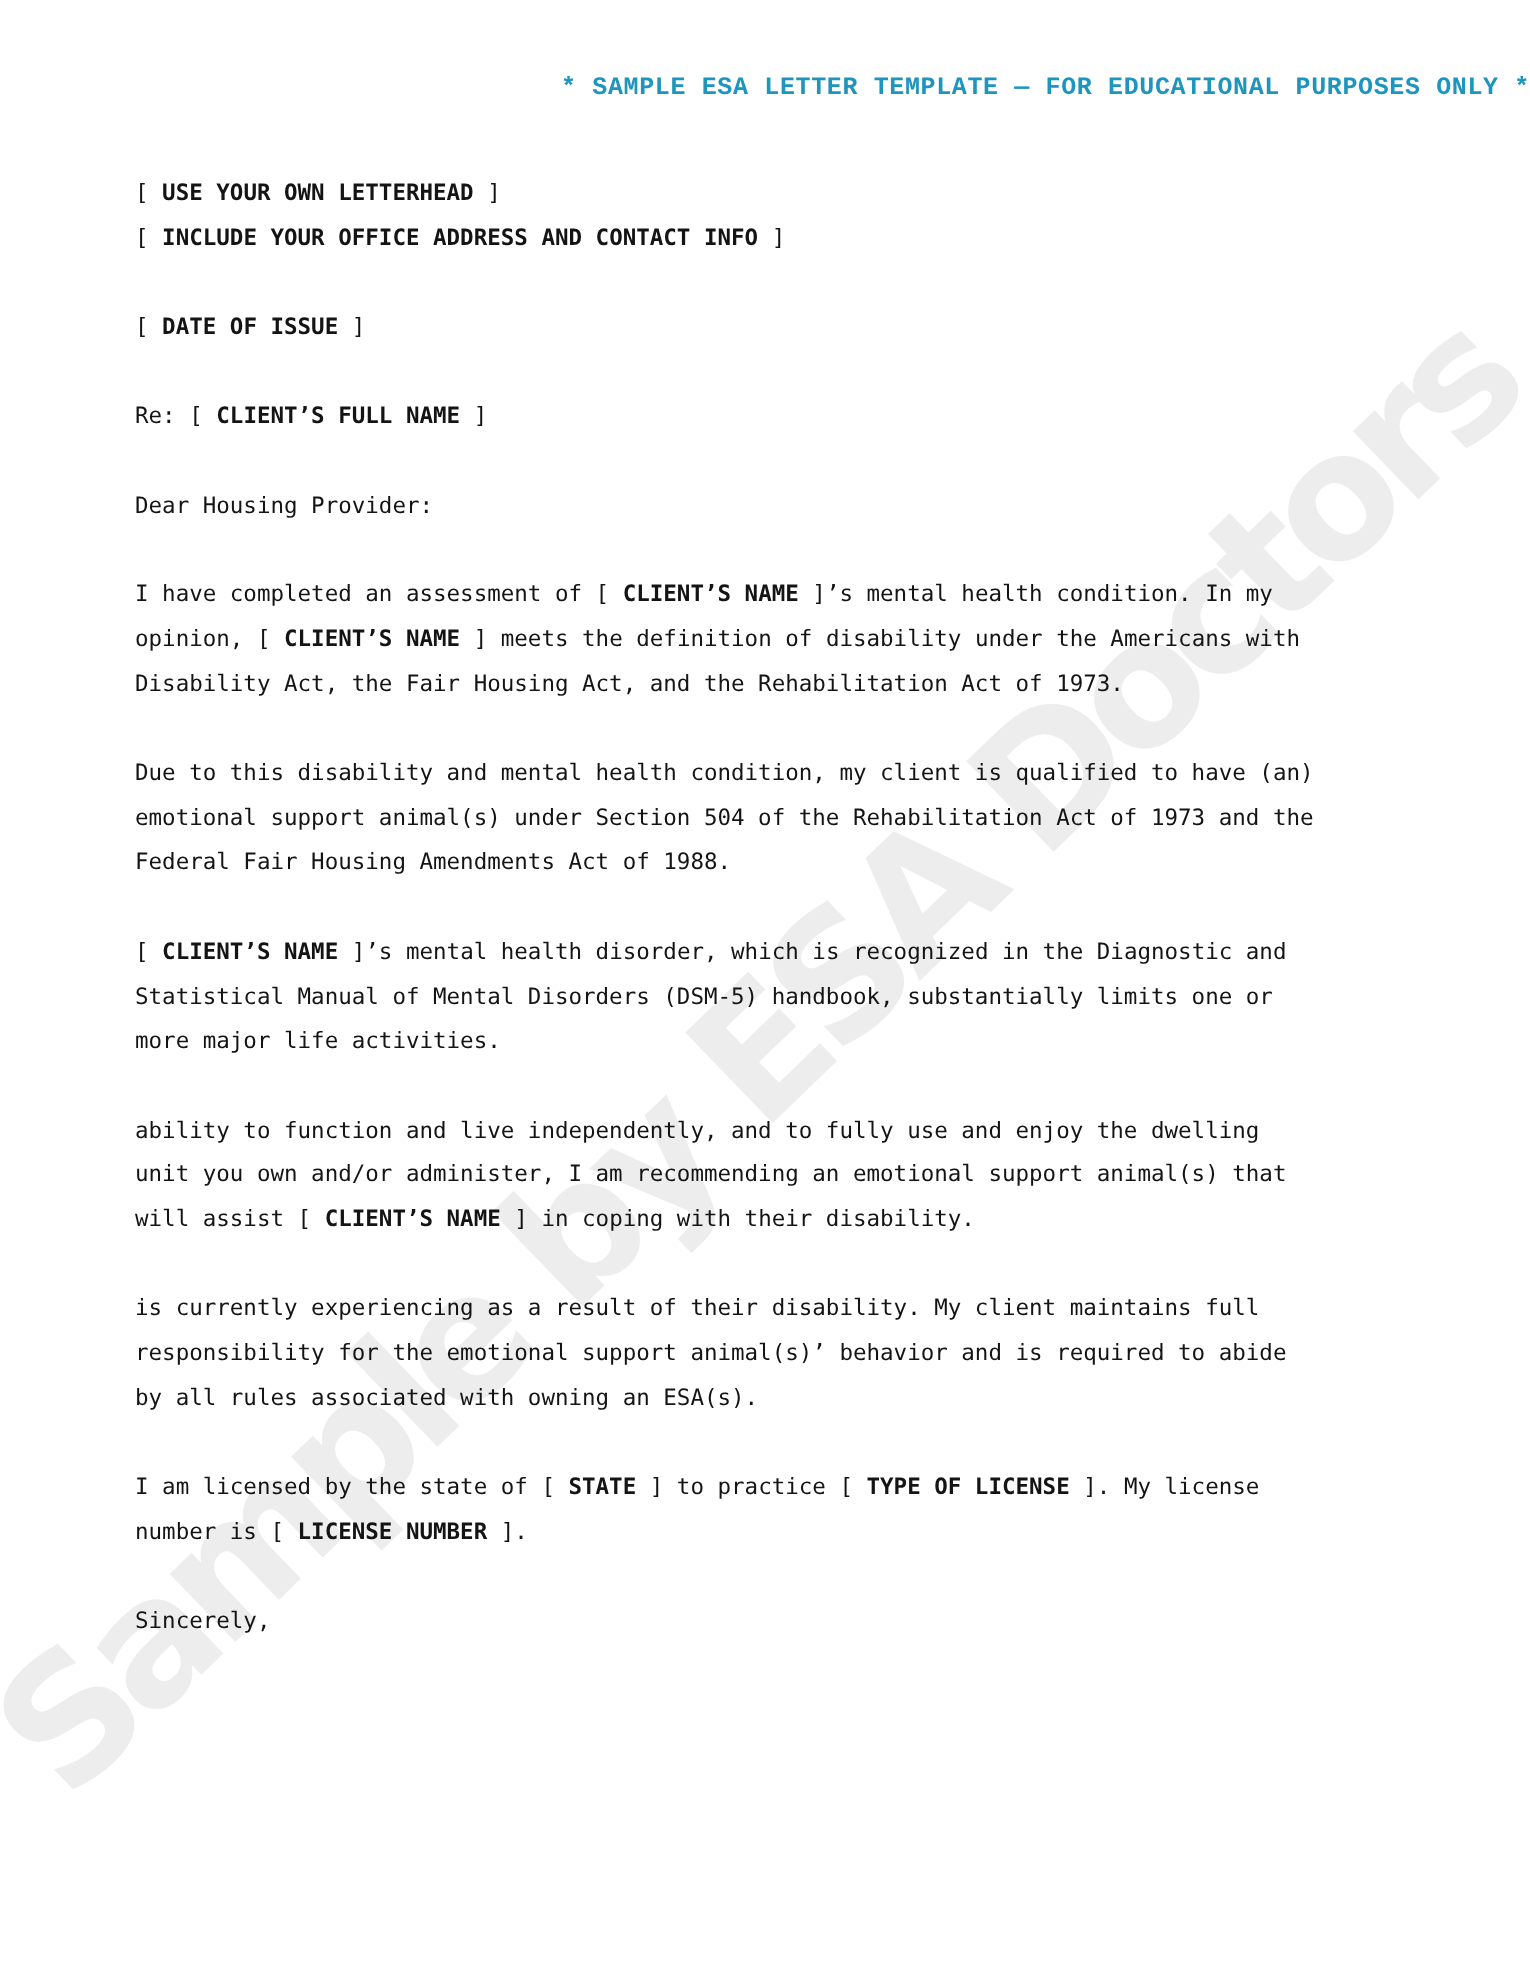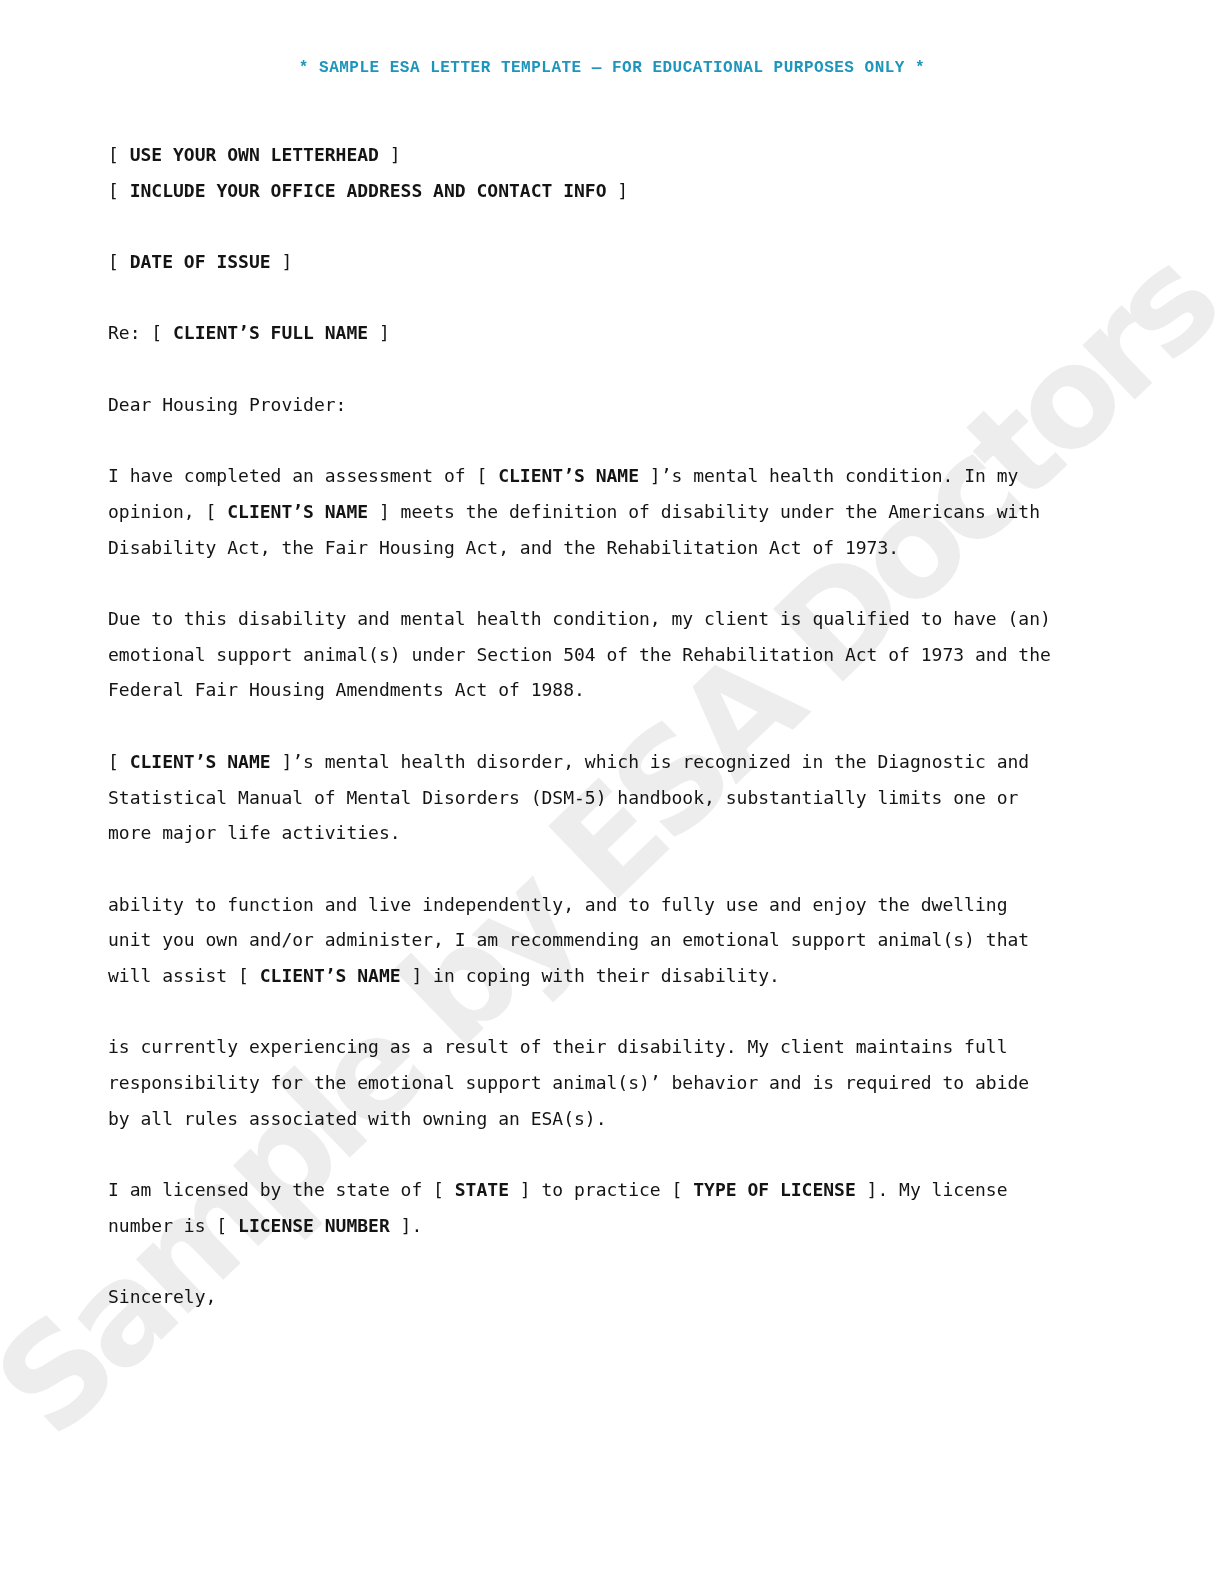--- a/index.html
+++ b/index.html
@@ -24,24 +24,24 @@
     white-space: nowrap;
     z-index: 0;
     pointer-events: none;
     user-select: none;
   }
   .banner {
     position: absolute;
     top: 59px;
     left: 0;
     width: 100%;
-    text-align: center;
+    text-align: right;
     font-family: "Liberation Mono", monospace;
     font-weight: 700;
-    font-size: 16px;
+    font-size: 20px;
     letter-spacing: 0.5px;
     z-index: 1;
   }
   .letter {
     position: absolute;
     left: 108px;
     top: 137px;
     width: 1012px;
     font-size: 18px;
     line-height: 35.7px;

